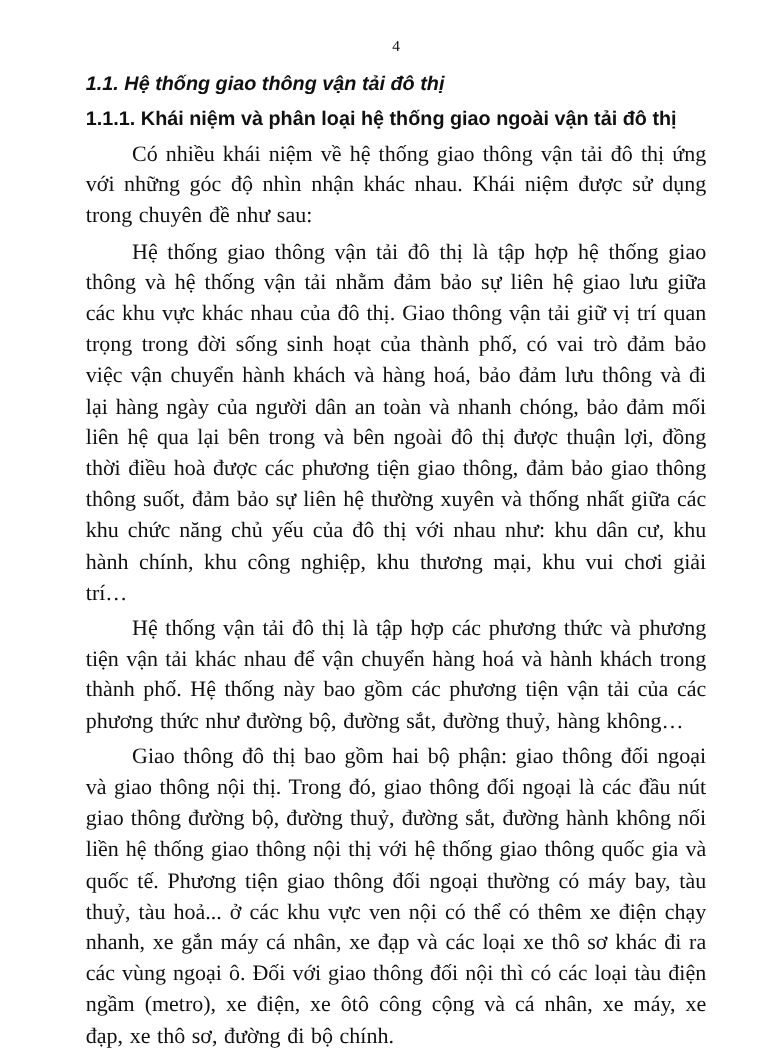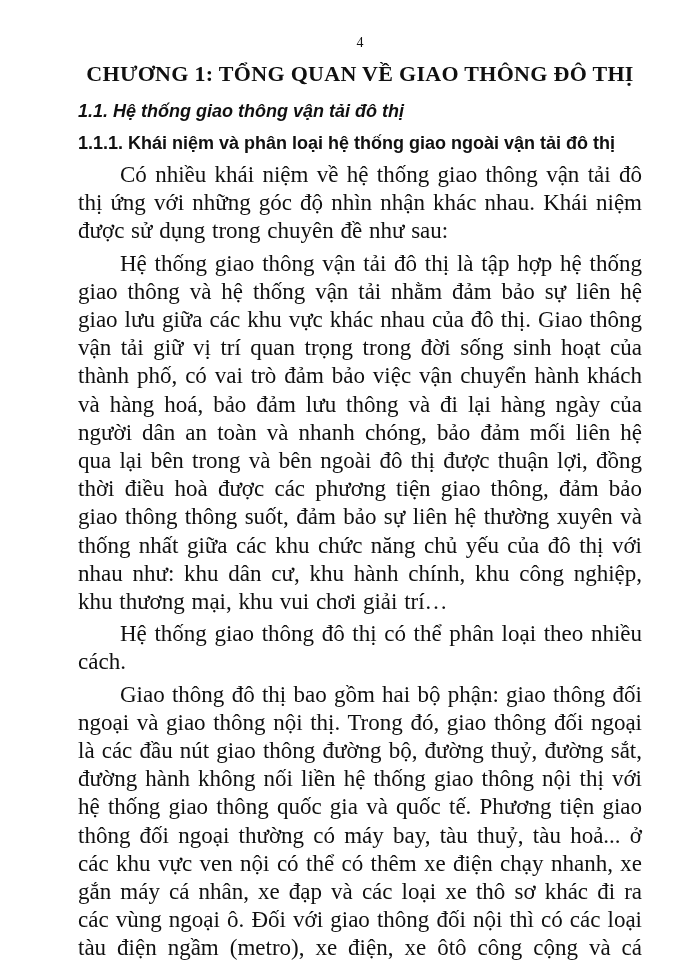--- a/index.html
+++ b/index.html
@@ -50,45 +50,44 @@
   }
   .subsection-heading {
     font-family: "Liberation Sans", sans-serif;
     font-weight: bold;
     font-size: 18px;
     line-height: 22px;
     margin: 0 0 7px 0;
   }
   .body-para {
     font-family: "Liberation Serif", serif;
-    font-size: 23px;
+    font-size: 20px;
     line-height: 28.2px;
     text-align: justify;
     text-indent: 42px;
     margin: 0 0 4px 0;
     word-spacing: 1px;
   }
 </style>
 </head>
 <body>
 
 <div class="page">
 
   <div class="page-number">4</div>
 
   <h1 class="chapter-title">
-    <span class="title-line">CHƯƠNG 1: TỔNG QUAN VỀ GIAO THÔNG ĐÔ THỊ</span>
   </h1>
 
   <h2 class="section-heading">1.1. Hệ thống giao thông vận tải đô thị</h2>
 
   <h3 class="subsection-heading">1.1.1. Khái niệm và phân loại hệ thống giao ngoài vận tải đô thị</h3>
 
   <p class="body-para">Có nhiều khái niệm về hệ thống giao thông vận tải đô thị ứng với những góc độ nhìn nhận khác nhau. Khái niệm được sử dụng trong chuyên đề như sau:</p>
 
   <p class="body-para">Hệ thống giao thông vận tải đô thị là tập hợp hệ thống giao thông và hệ thống vận tải nhằm đảm bảo sự liên hệ giao lưu giữa các khu vực khác nhau của đô thị. Giao thông vận tải giữ vị trí quan trọng trong đời sống sinh hoạt của thành phố, có vai trò đảm bảo việc vận chuyển hành khách và hàng hoá, bảo đảm lưu thông và đi lại hàng ngày của người dân an toàn và nhanh chóng, bảo đảm mối liên hệ qua lại bên trong và bên ngoài đô thị được thuận lợi, đồng thời điều hoà được các phương tiện giao thông, đảm bảo giao thông thông suốt, đảm bảo sự liên hệ thường xuyên và thống nhất giữa các khu chức năng chủ yếu của đô thị với nhau như: khu dân cư, khu hành chính, khu công nghiệp, khu thương mại, khu vui chơi giải trí…</p>
 
+  <p class="body-para">Hệ thống vận tải đô thị là tập hợp các phương thức và phương tiện vận tải khác nhau để vận chuyển hàng hoá và hành khách trong thành phố. Hệ thống này bao gồm các phương tiện vận tải của các phương thức như đường bộ, đường sắt, đường thuỷ, hàng không…</p>
 
-  <p class="body-para">Hệ thống giao thông đô thị có thể phân loại theo nhiều cách.</p>
 
   <p class="body-para">Giao thông đô thị bao gồm hai bộ phận: giao thông đối ngoại và giao thông nội thị. Trong đó, giao thông đối ngoại là các đầu nút giao thông đường bộ, đường thuỷ, đường sắt, đường hành không nối liền hệ thống giao thông nội thị với hệ thống giao thông quốc gia và quốc tế. Phương tiện giao thông đối ngoại thường có máy bay, tàu thuỷ, tàu hoả... ở các khu vực ven nội có thể có thêm xe điện chạy nhanh, xe gắn máy cá nhân, xe đạp và các loại xe thô sơ khác đi ra các vùng ngoại ô. Đối với giao thông đối nội thì có các loại tàu điện ngầm (metro), xe điện, xe ôtô công cộng và cá nhân, xe máy, xe đạp, xe thô sơ, đường đi bộ chính.</p>
 
 </div>
 
 </body></html>

